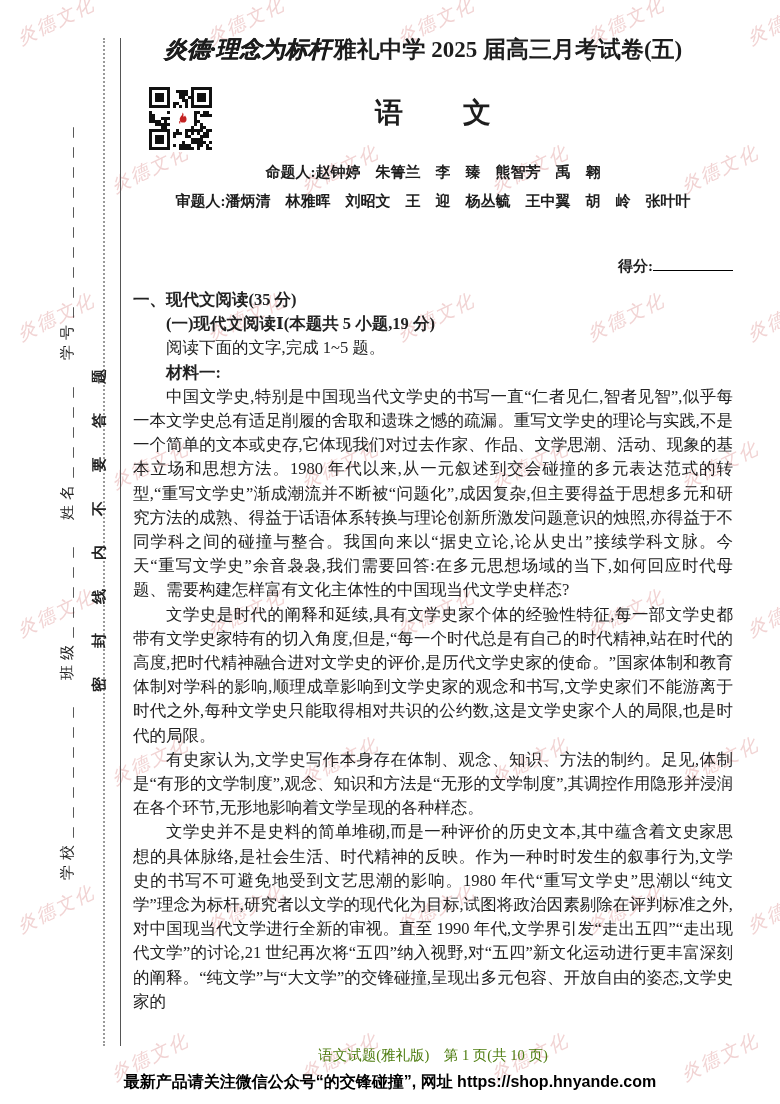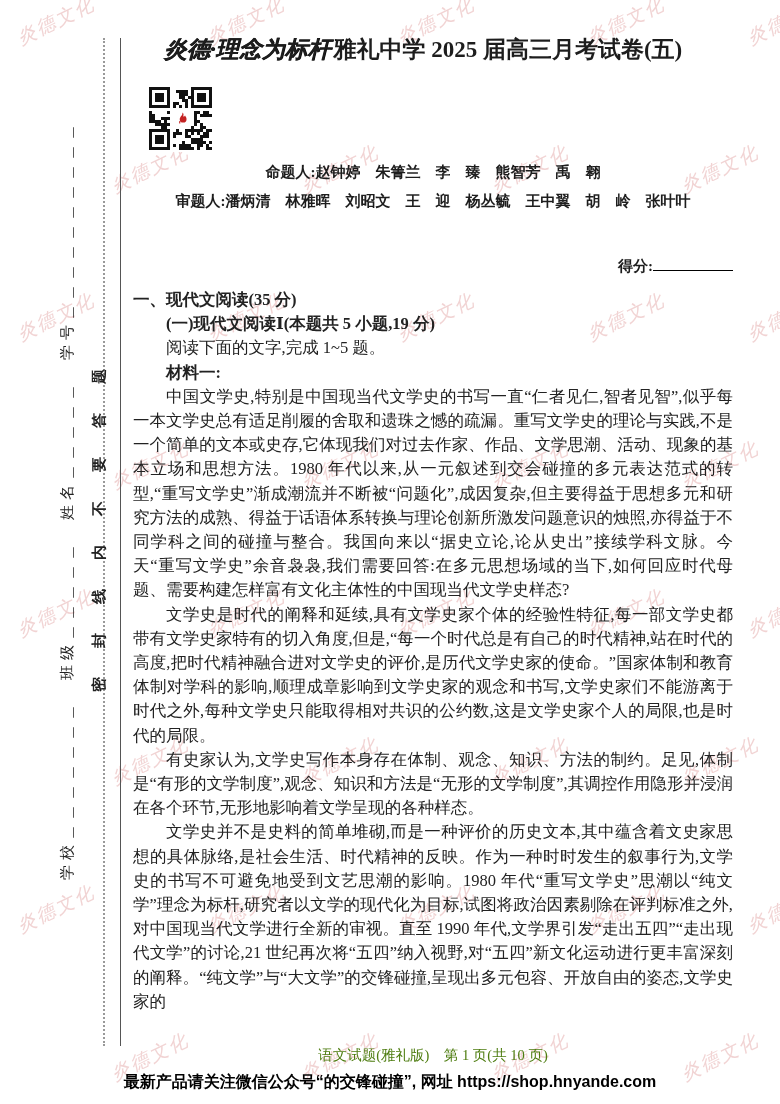--- a/index.html
+++ b/index.html
@@ -324,20 +324,21 @@
         <rect x="61" y="61" width="3" height="3" fill="#111"></rect>
       </svg>
     <div class="qr-flame">
       <svg viewBox="0 0 24 24" width="17" height="17" aria-hidden="true">
         <path d="M13 2c1.5 4-3.5 5.5-3.5 9.5a4.8 4.8 0 0 0 9.6 0c0-2-1-3.2-2.1-5-1.6 2.8-3.2 1.4-2-2.2C14.6 3.6 13.8 2.8 13 2z" fill="#c42222"></path>
         <path d="M9 14c-.8 1.2-.4 3.4 1.2 4.2-.3-1.5.2-2.6.8-3.4z" fill="#c42222"></path>
       </svg>
     </div>
   </div>
 
+  <div class="subject">语　文</div>
 
   <div class="people setters"><span>命题人:</span><span>赵钟婷　朱箐兰　李　臻　熊智芳　禹　翱</span></div>
 
   <div class="people reviewers"><span>审题人:</span><span>潘炳清　林雅晖　刘昭文　王　迎　杨丛毓　王中翼　胡　岭　张叶叶</span></div>
 
 
   <div class="score"><span>得分:</span><span class="blank"></span></div>
 
   <div class="content" id="content">
       <div class="h1">一、现代文阅读(35 分)</div>

